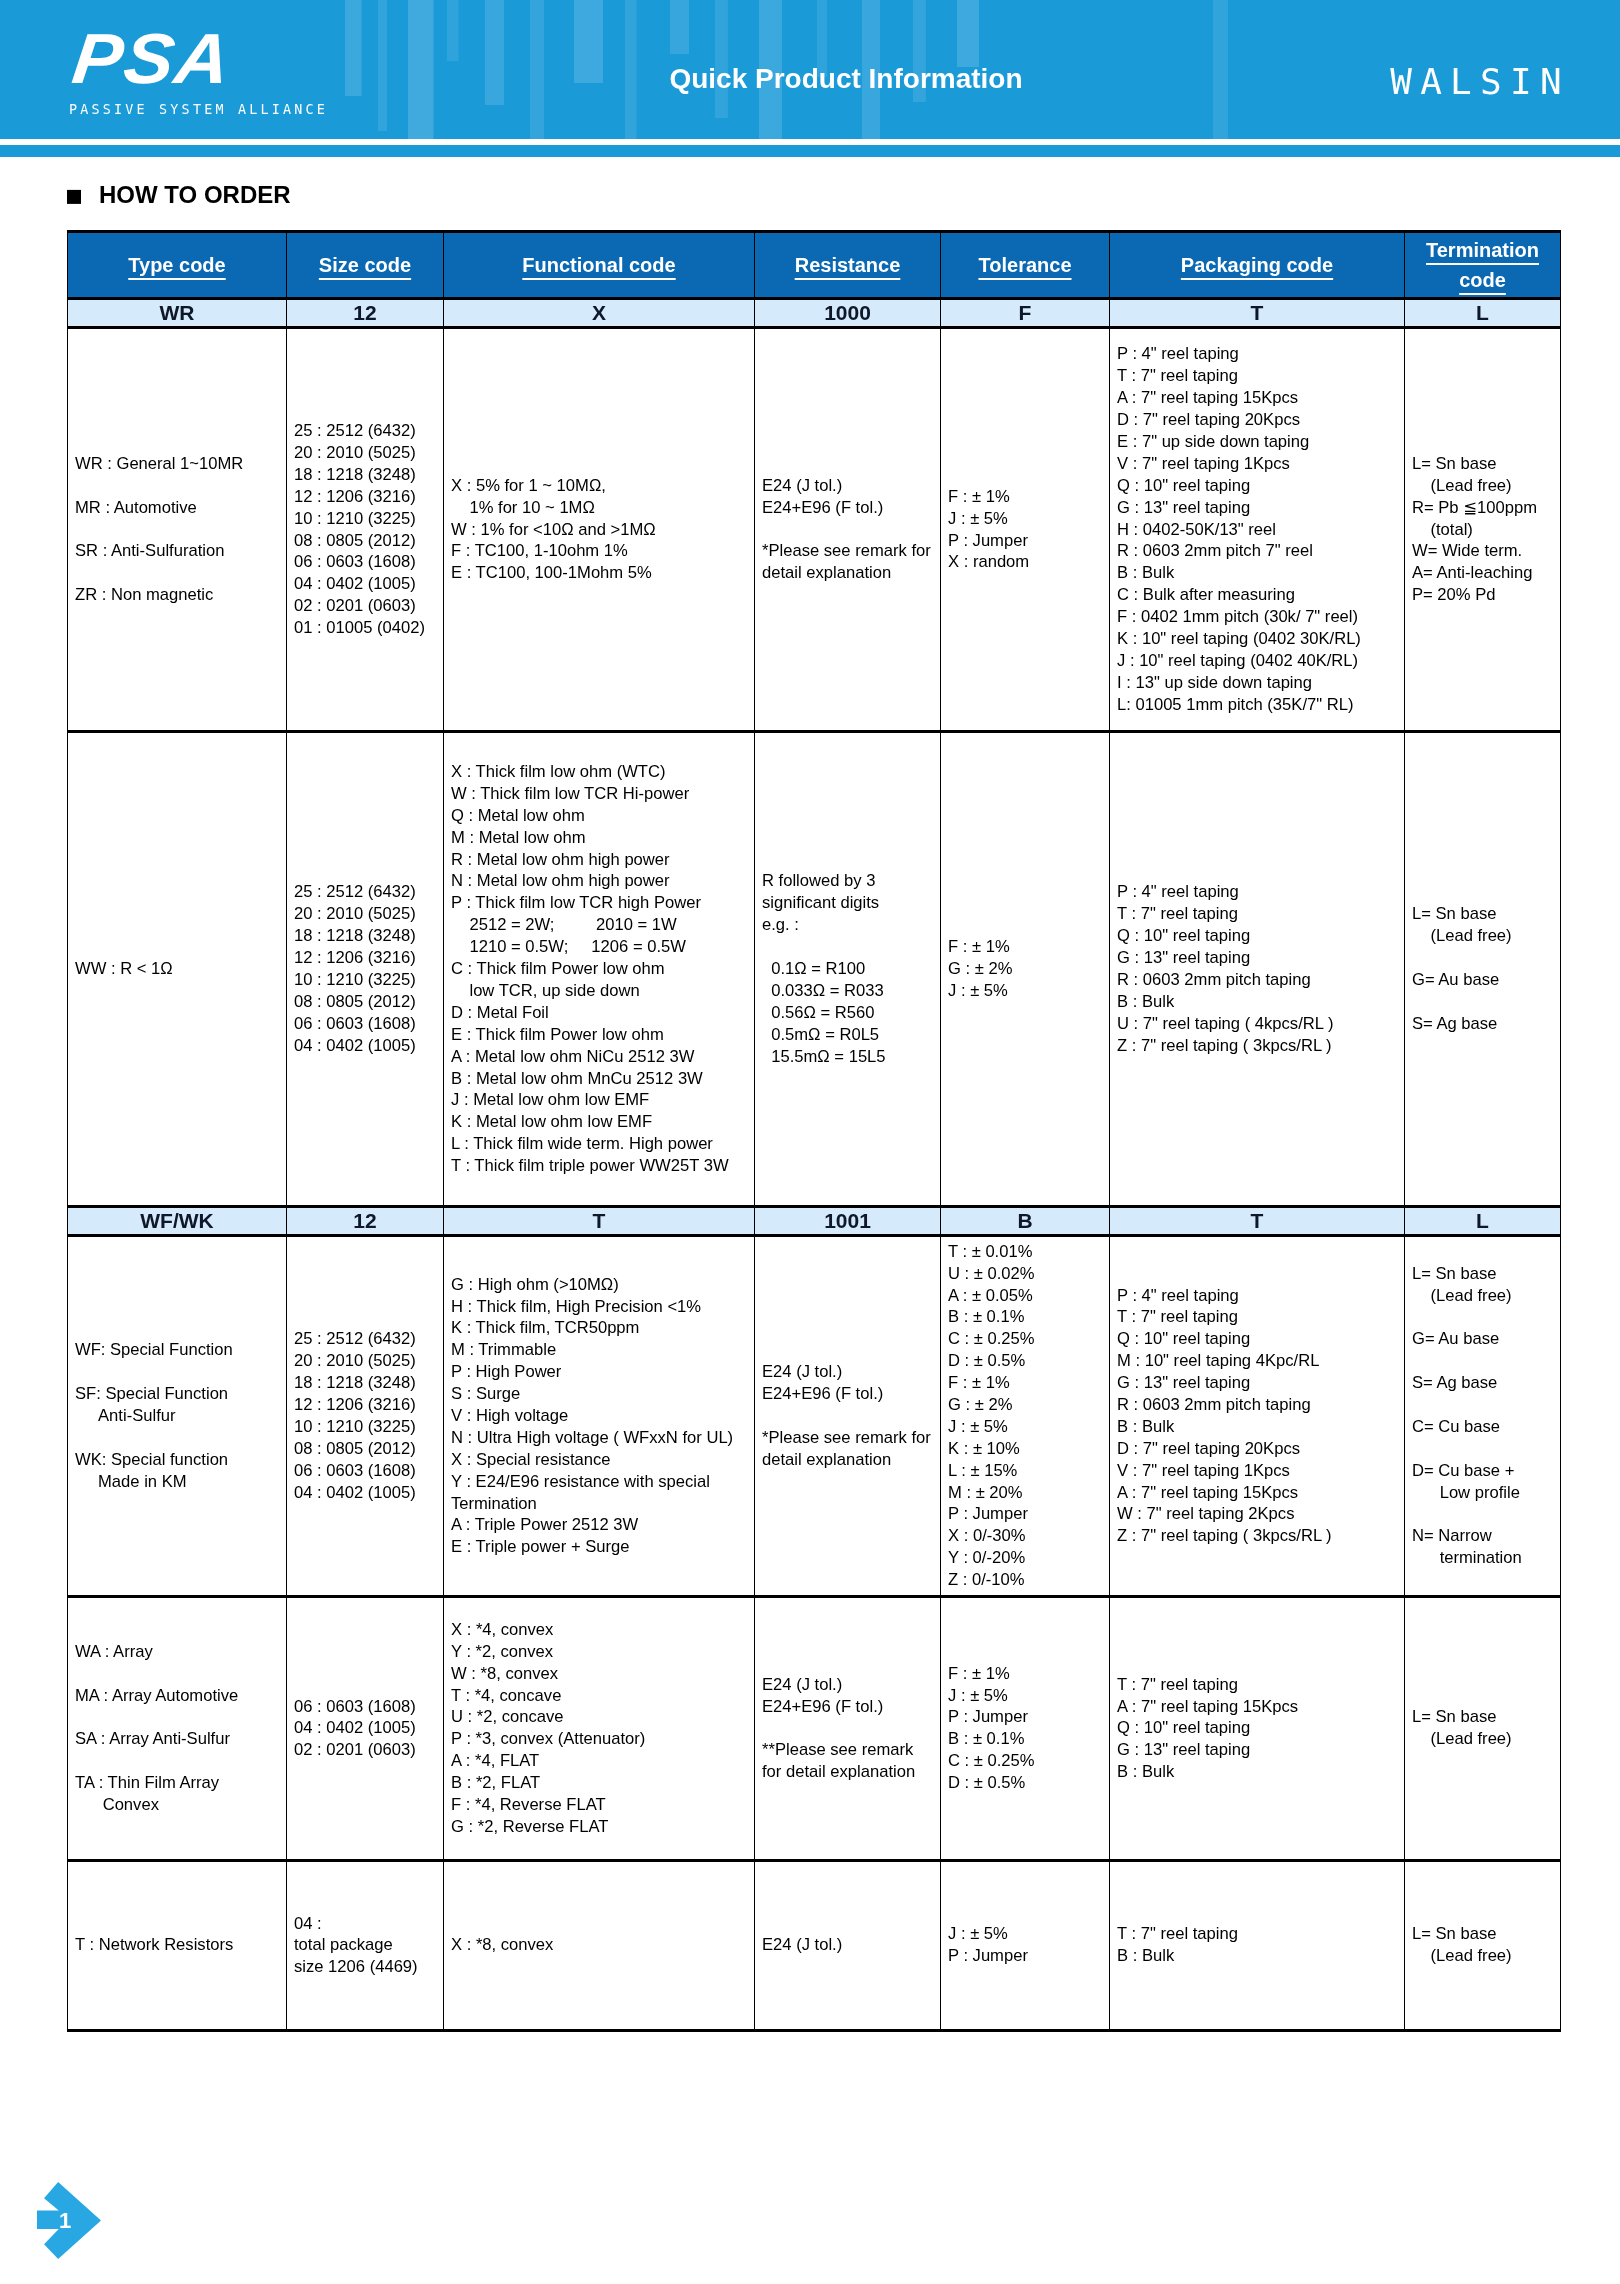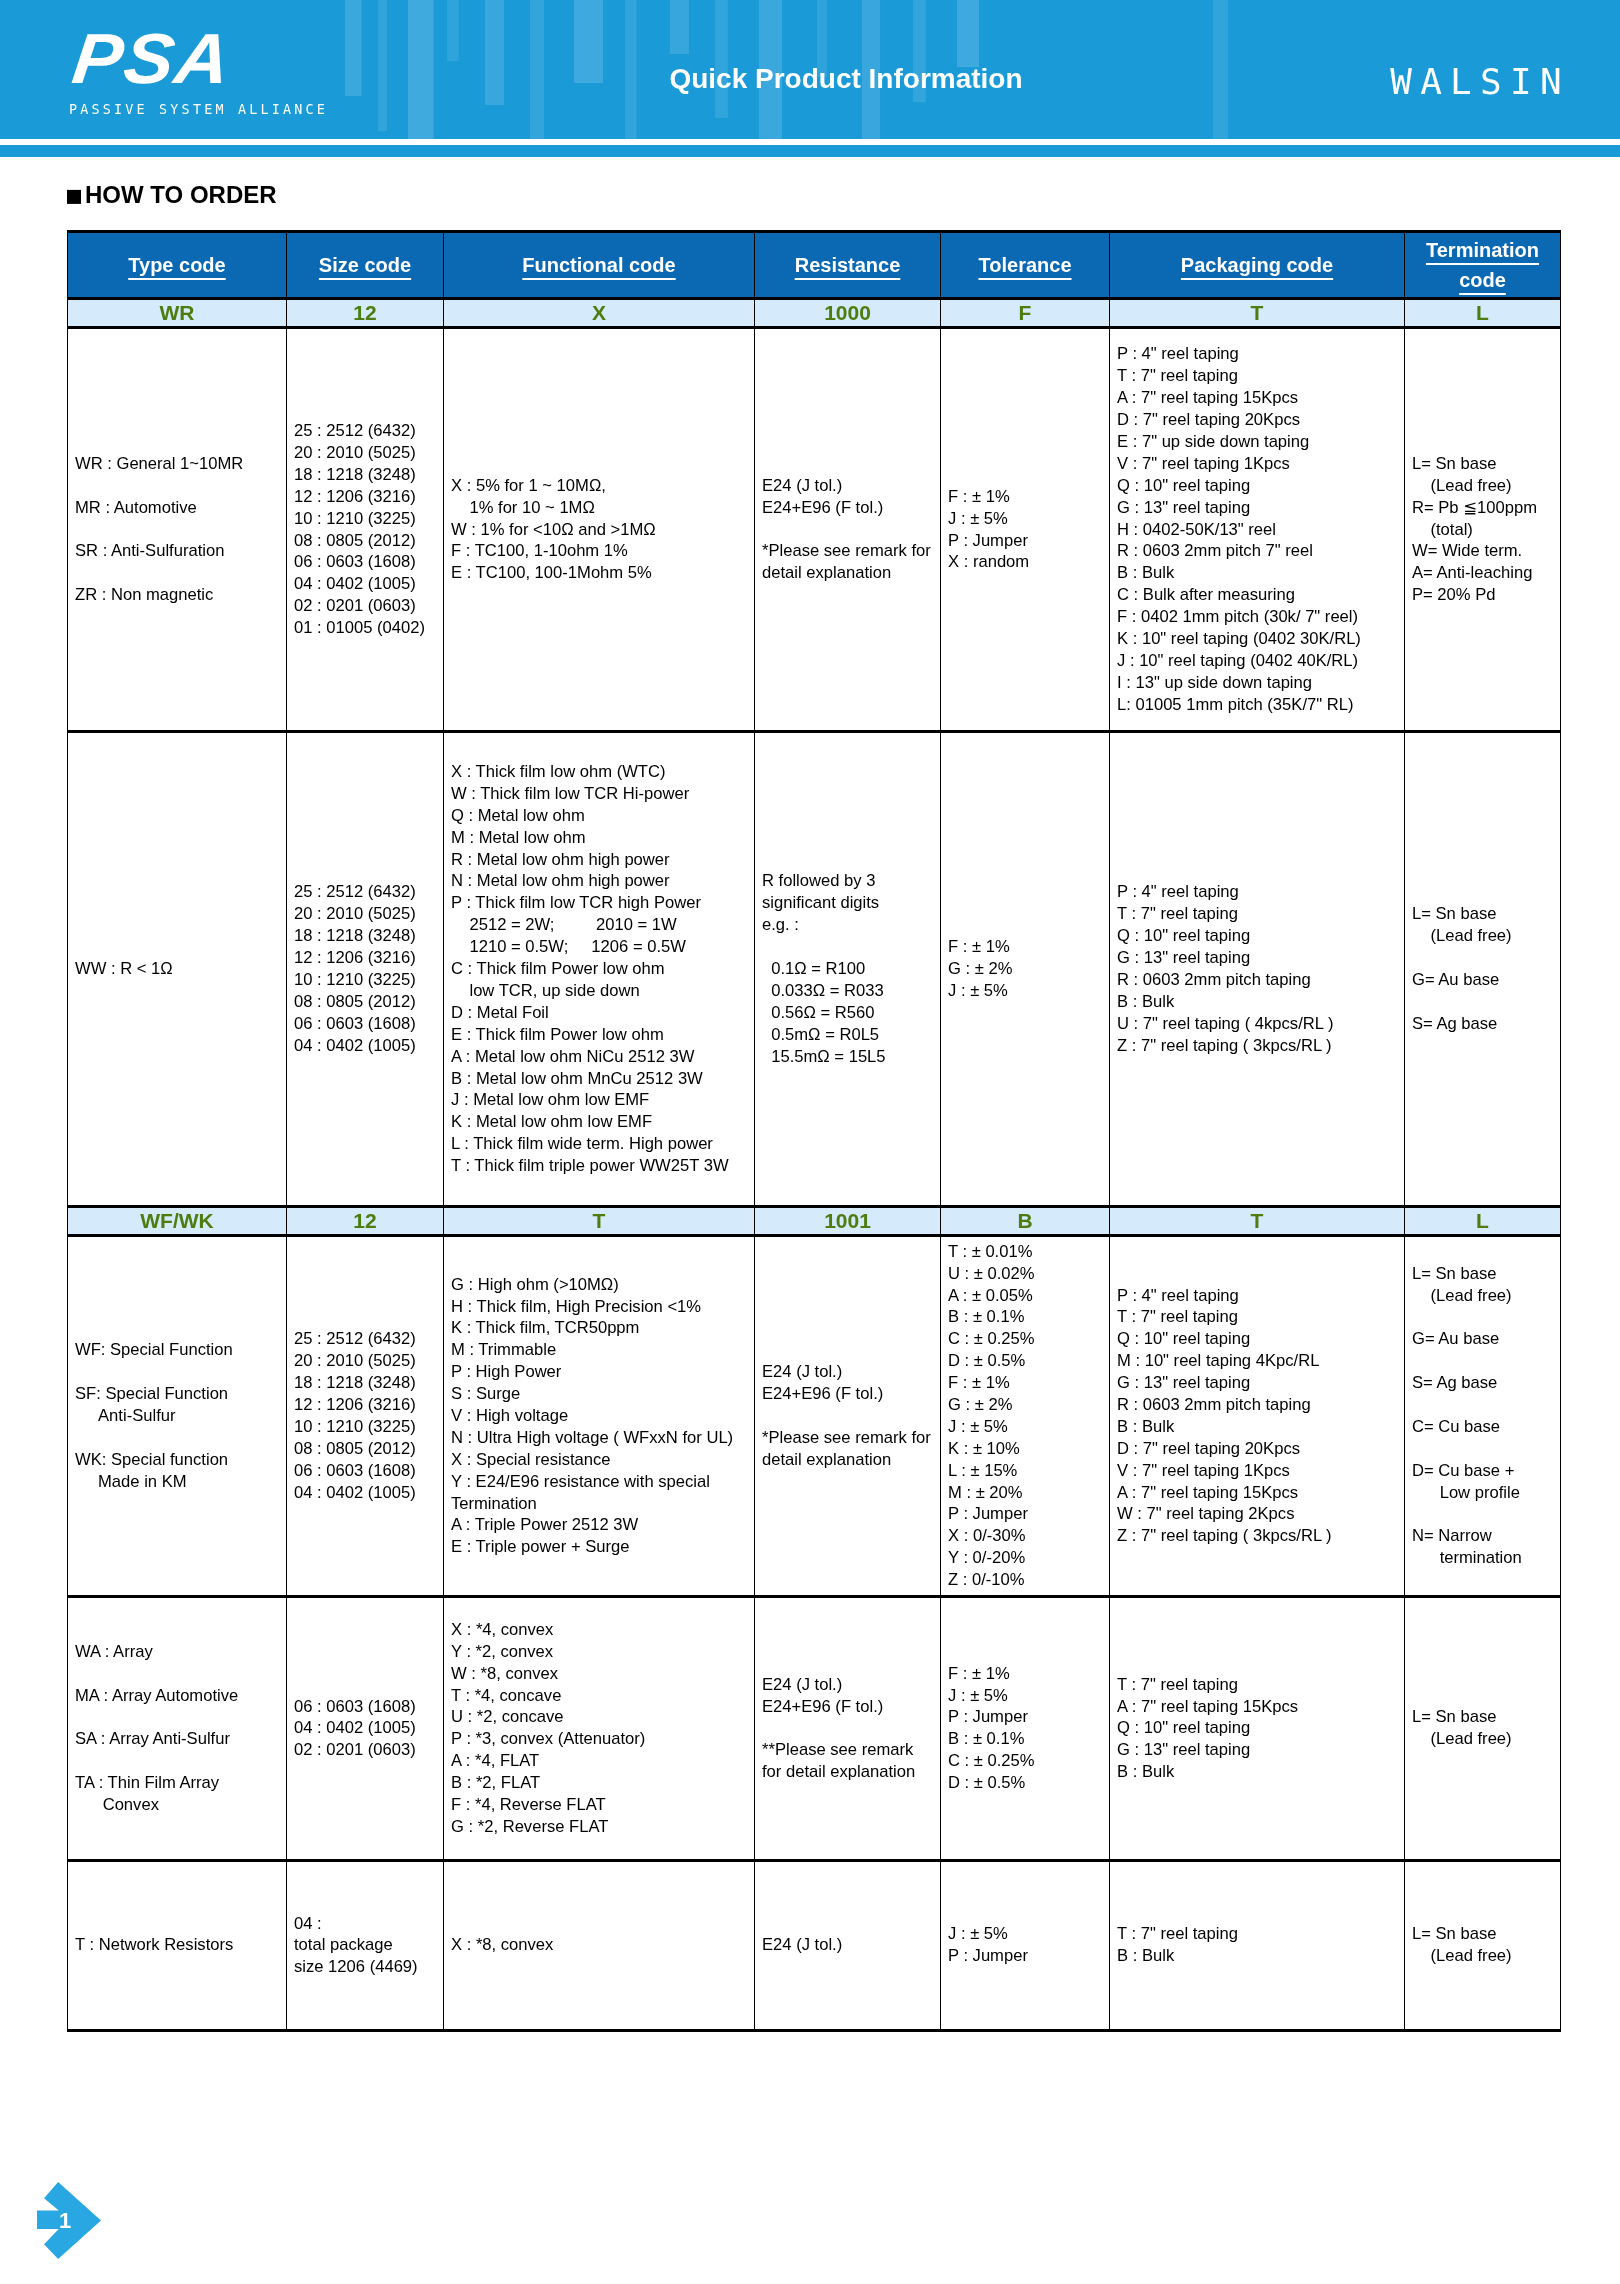--- a/index.html
+++ b/index.html
@@ -31,31 +31,31 @@
     background-position:345px 0,378px 0,408px 0,447px 0,485px 0,530px 0,574px 0,625px 0,670px 0,715px 0,759px 0,817px 0,862px 0,913px 0,957px 0,1213px 0;}
   .banner-line{position:absolute;left:0;top:139px;width:100%;height:6.4px;background:#fff;}
   .psa{position:absolute;left:69px;top:23px;color:#fff;}
   .psa-main{font-style:italic;font-weight:900;font-size:71px;line-height:1.0;letter-spacing:1.3px;
     transform:skewX(-7deg) scaleX(1.05);transform-origin:left bottom;}
   .psa-sub{margin-top:7.7px;font-family:"DejaVu Sans Mono",monospace;font-size:13.4px;letter-spacing:3.2px;white-space:nowrap;}
   .banner-title{position:absolute;top:63px;left:50%;transform:translateX(-50%);font-size:28px;font-weight:bold;color:#fff;white-space:nowrap;margin-left:36px;}
   .walsin{position:absolute;top:61px;right:50px;font-family:"DejaVu Sans Mono",monospace;font-weight:normal;font-size:36px;letter-spacing:8.3px;color:#fff;white-space:nowrap;}
 
   
-  .section-title{position:absolute;top:181px;left:67px;display:flex;align-items:center;gap:4px;font-size:24px;font-weight:bold;}
+  .section-title{position:absolute;top:181px;left:67px;display:flex;align-items:center;gap:18px;font-size:24px;font-weight:bold;}
   .bullet{display:inline-block;width:14px;height:14px;background:#000;transform:translateY(1.9px);}
 
   
   table.order-table{position:absolute;left:67px;top:230px;width:1493px;border-collapse:collapse;table-layout:fixed;border-radius:9px;}
   .order-table th,.order-table td{border:1.9px solid #000;border-top-width:3.2px;border-bottom-width:3.2px;vertical-align:middle;overflow:hidden;}
   .order-table th{background:#0a69b2;color:#fff;font-size:20px;font-weight:bold;text-align:center;
     text-decoration:underline;text-underline-offset:5.7px;text-decoration-thickness:1.9px;line-height:1.5;}
   tr.head{height:67px;}
   tr.ex{height:27.4px;}
-  tr.ex td{background:#d5eafa;font-size:21px;font-weight:bold;text-align:center;color:#4d7c0f;}
+  tr.ex td{background:#d5eafa;font-size:21px;font-weight:bold;text-align:center;color:#0f172a;}
   tr.detail td{font-size:16.6px;line-height:1.32;text-align:left;padding:3.8px 3.8px 3.8px 7px;white-space:pre-line;color:#000;background:#fff;}
   tr.h-wr{height:404px;} tr.h-ww{height:475px;} tr.h-wf{height:355px;} tr.h-wa{height:264px;} tr.h-wt{height:170px;}
 
   
   .page-marker{position:absolute;left:37px;top:2182px;width:64px;height:77px;}
   .page-marker svg{position:absolute;left:0;top:0;width:100%;height:100%;}
   .page-num{position:absolute;left:44%;top:50%;transform:translate(-50%,-50%);color:#fff;font-weight:bold;font-size:22px;}
 </style>
 </head>
 <body>

